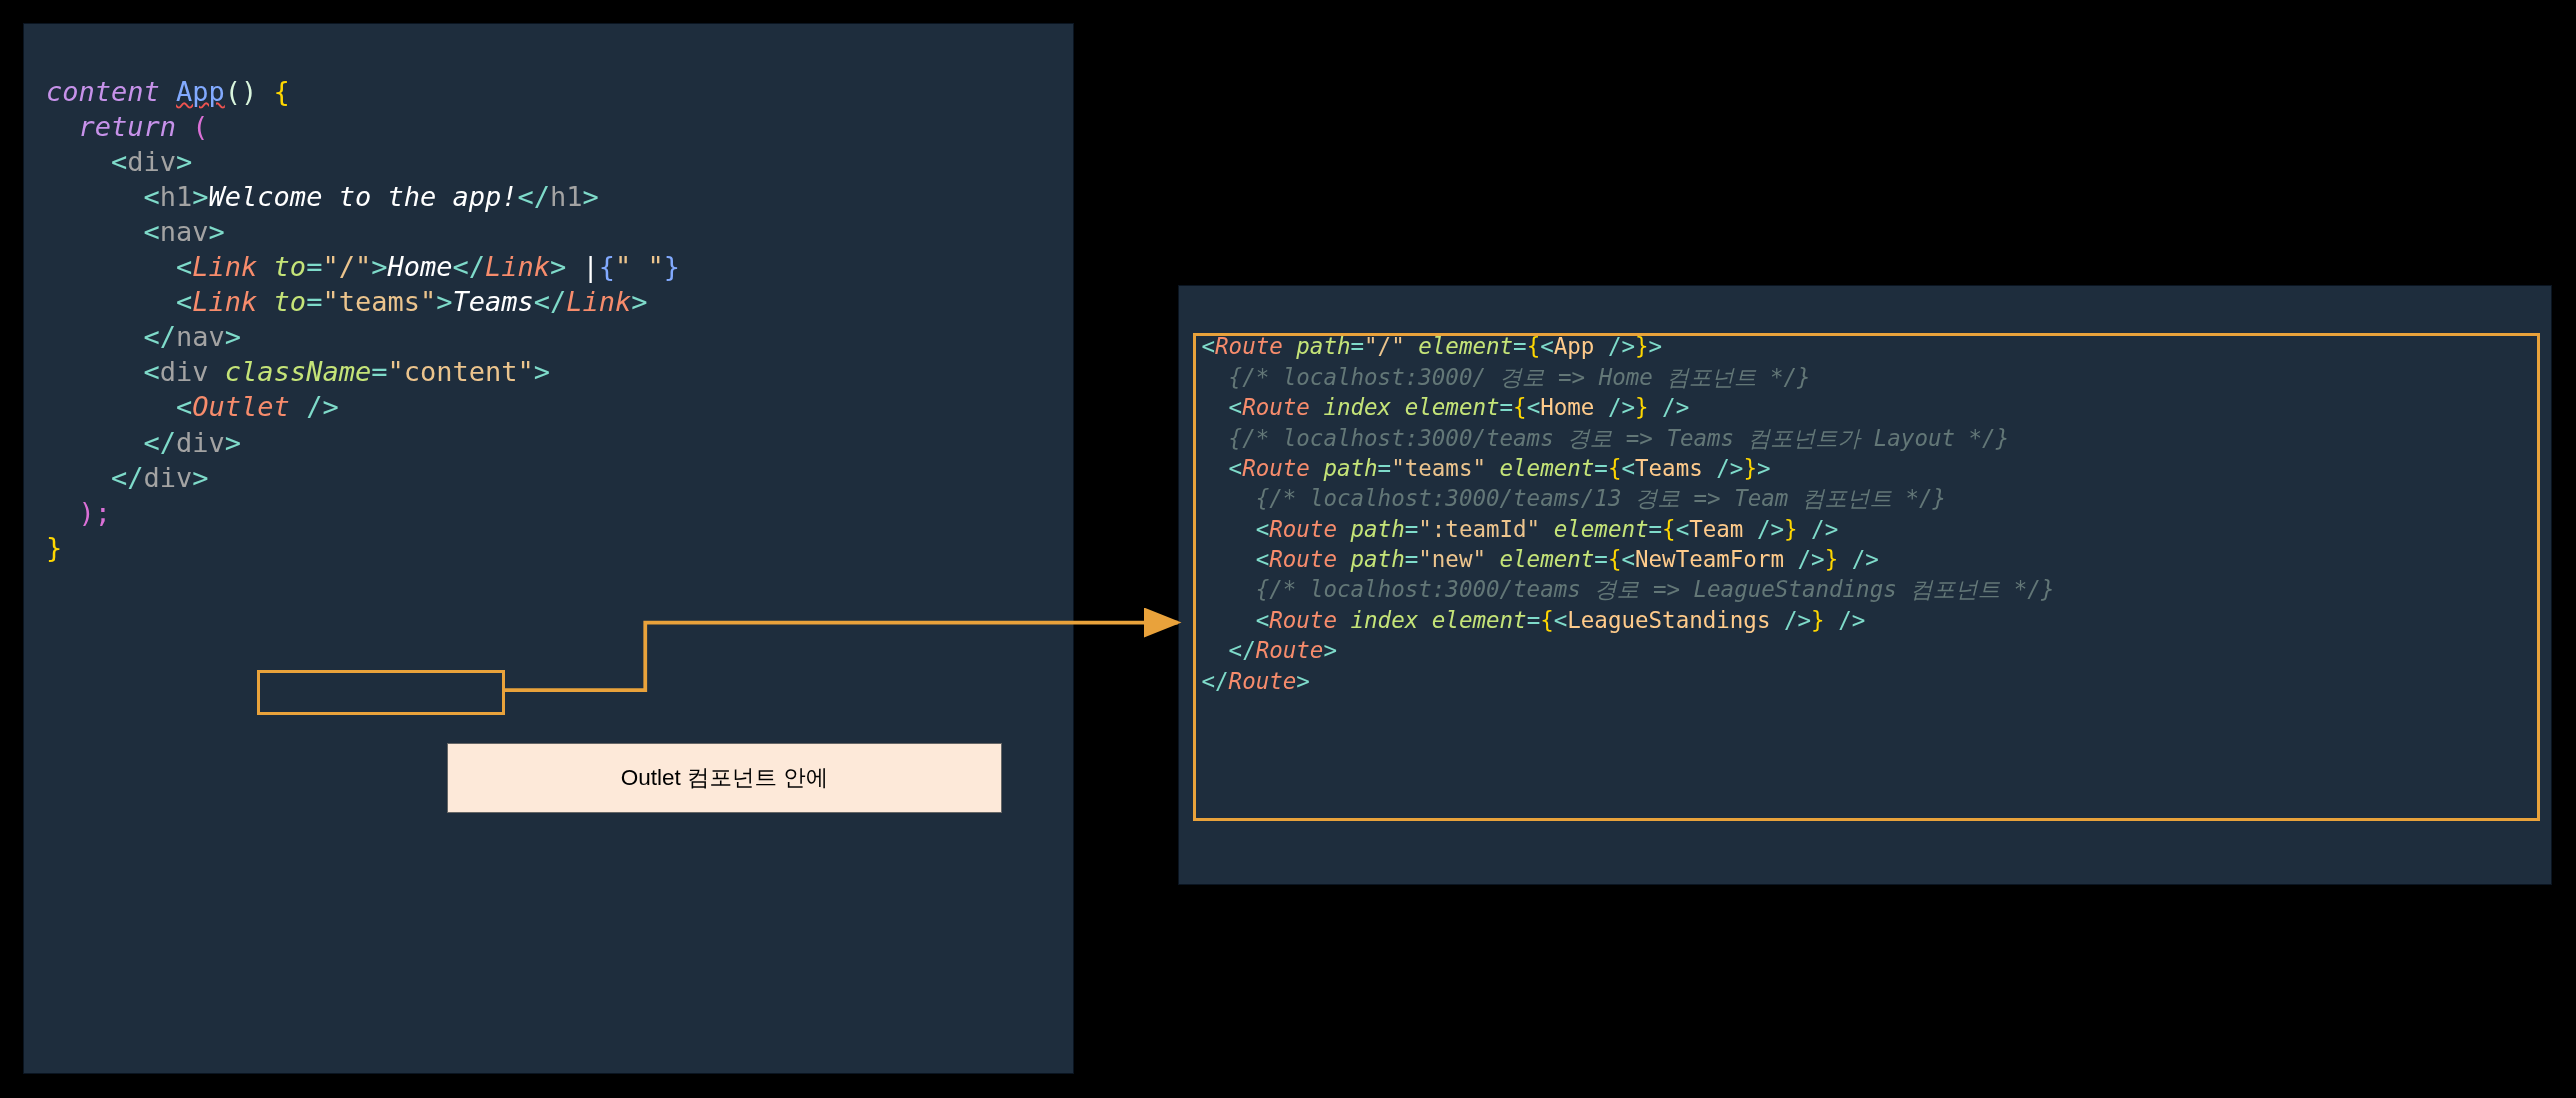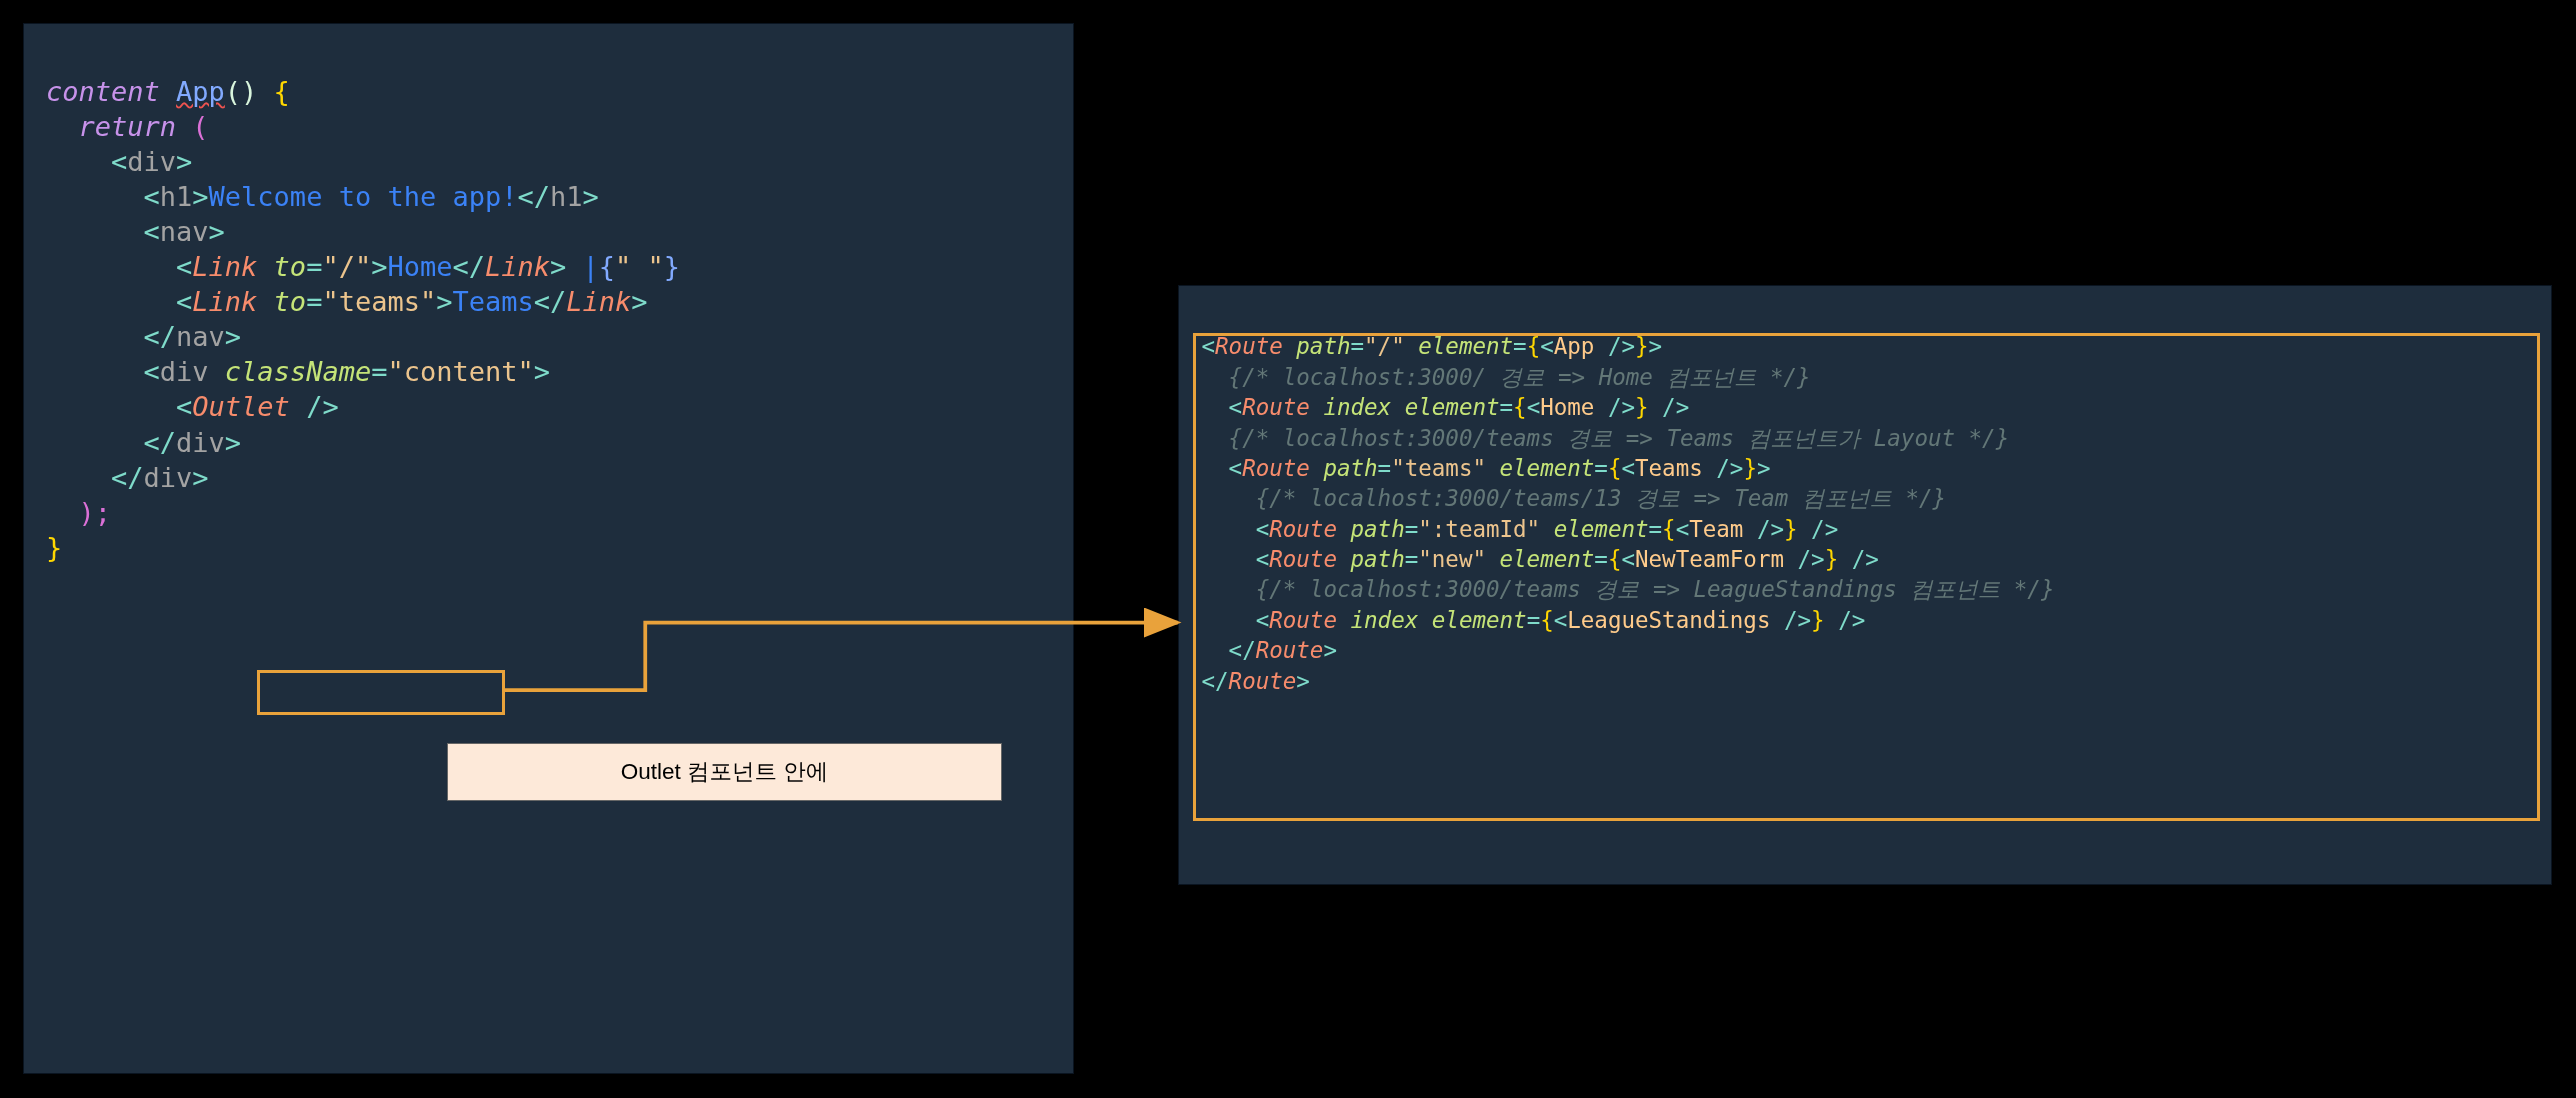--- a/index.html
+++ b/index.html
@@ -38,21 +38,21 @@
   
   .kw-purple { color: #c792ea; font-style: italic; }
   .kw-blue { color: #82aaff; }
   .punc { color: #d9f5dd; }
   .brace { color: #ffd700; }
   .brace-pink { color: #da70d6; }
   .tag-bracket { color: #7fdbca; }
   .tag-name { color: #a3a3a3; text-align: center; }
   .attr-name { color: #c5e478; font-style: italic; }
   .string { color: #ecc48d; }
-  .text { color: #3b82f6; }
+  .text { color: #ffffff; font-style: italic; }
   .comment { color: #637777; font-style: italic; }
   .component { color: #f78c6c; font-style: italic; }
   .component-yellow { color: #ffcb8b; }
   
   .squiggle {
     text-decoration: underline wavy #ef5350;
     text-decoration-thickness: 1.5px;
   }
   
   .outlet-box {
@@ -74,21 +74,21 @@
   }
   
   .callout {
     position: absolute;
     background: #fde9d9;
     border: 1.5px solid #666;
     color: #000;
     font-family: -apple-system, 'Malgun Gothic', sans-serif;
     font-size: 22.5px;
     text-align: center;
-    padding: 12px 15px;
+    padding: 18px 15px;
     line-height: 1.4;
     left: 447px;
     top: 743px;
     width: 555px;
   }
   
   .arrow-svg {
     position: absolute;
     left: 495px;
     top: 600px;

